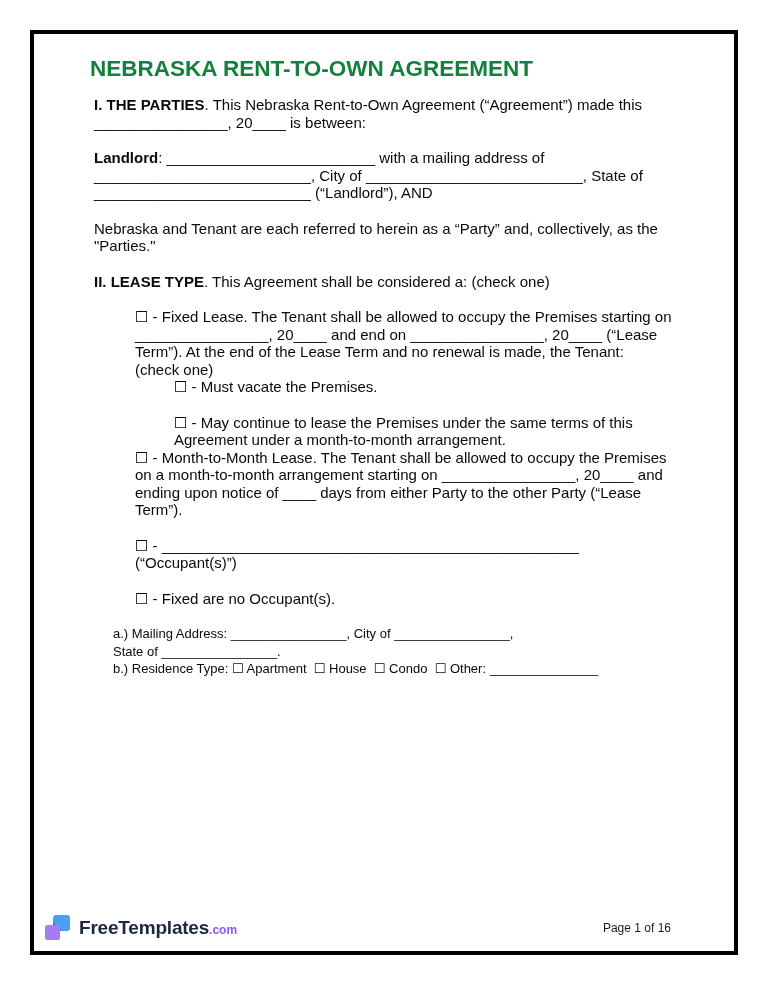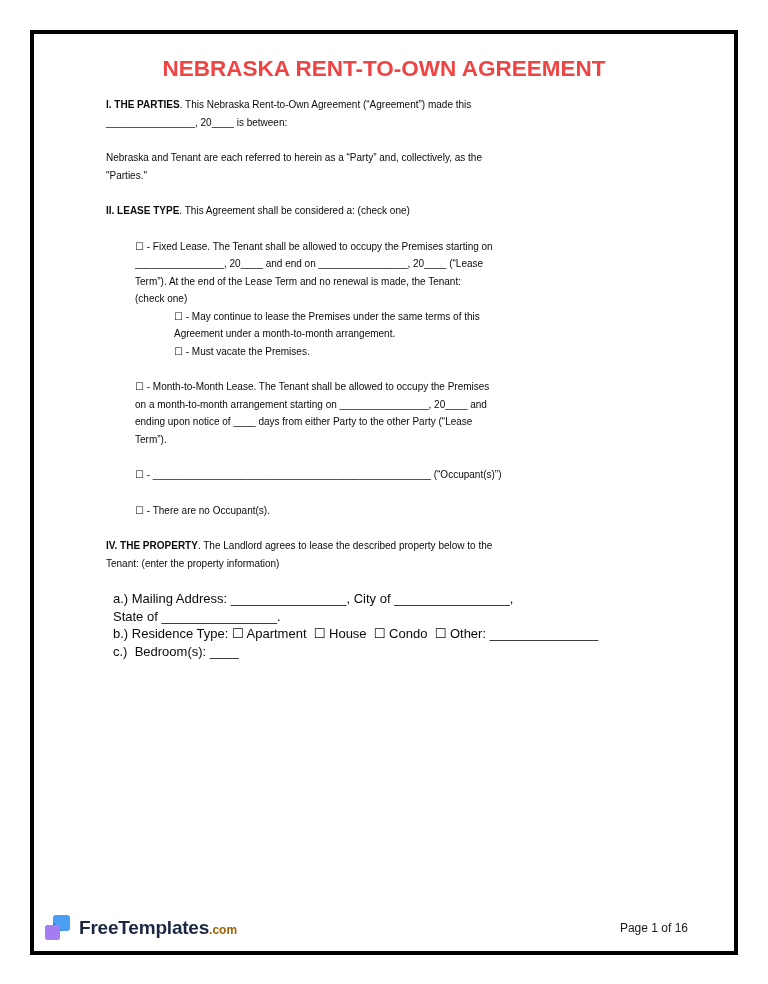--- a/index.html
+++ b/index.html
@@ -9,94 +9,94 @@
   }
   .canvas { position: relative; width: 768px; height: 984px; background: #ffffff; }
   .page {
     position: absolute; left: 30px; top: 30px;
     width: 708px; height: 925px; box-sizing: border-box;
     border: 4px solid #000000; background: #ffffff;
     padding: 22px 56px 0 56px;
   }
   .title {
     font-size: 22.5px; line-height: 26px; font-weight: bold;
-    text-align: center; margin: 0 0 14px 0; color: #ef4444;
+    text-align: left; margin: 0 0 14px 0; color: #15803d;
   }
   .p {
-    font-size: 10px; line-height: 17.5px;
-    margin: 0 0 18px 16px; white-space: pre-wrap;
+    font-size: 15px; line-height: 17.5px;
+    margin: 0 0 18px 4px; white-space: pre-wrap;
   }
   .plist p {
     font-size: 13px; line-height: 17.5px;
     margin: 0; white-space: pre-wrap;
   }
   .ind1 { margin-left: 23px; }
   .ind2 { margin-left: 45px; }
   .ind3 { margin-left: 84px; }
   .tight { margin-bottom: 0; }
   b { font-weight: bold; }
   .cb { cursor: pointer; }
   .footer {
-    position: absolute; left: 10px; right: 46px; bottom: 9px;
+    position: absolute; left: 10px; right: 63px; bottom: 9px;
     display: flex; justify-content: space-between; align-items: center;
   }
   .logo { display: flex; align-items: center; }
   .logo svg { display: block; margin-right: 7px; }
   .brandwrap { display: flex; align-items: baseline; }
   .brand { font-size: 19px; font-weight: bold; color: #1c2742; letter-spacing: -0.2px; }
-  .tld { font-size: 12px; font-weight: bold; color: #a16207; }
+  .tld { font-size: 12px; font-weight: bold; color: #8b5cf6; }
   .pagenum { font-size: 12px; color: #1a1a1a; }
 </style>
 </head>
 <body>
 
 <div class="canvas">
   <div class="page">
 
     <h1 class="title">NEBRASKA RENT-TO-OWN AGREEMENT</h1>
 
     <p class="p"><b>I. THE PARTIES</b><span>. This Nebraska Rent-to-Own Agreement (“Agreement”) made this
 ________________, 20____ is between:</span></p>
 
+    <p class="p"><b>Landlord</b><span>: _________________________ with a mailing address of
+__________________________, City of __________________________, State of
+__________________________ (“Landlord”), AND</span></p>
 
 
     <p class="p">Nebraska and Tenant are each referred to herein as a “Party” and, collectively, as the
 "Parties."</p>
 
 
     <p class="p"><b>II. LEASE TYPE</b><span>. This Agreement shall be considered a: (check one)</span></p>
 
     <p class="p ind2 tight"><span class="cb">☐</span><span> - Fixed Lease. The Tenant shall be allowed to occupy the Premises starting on
 ________________, 20____ and end on ________________, 20____ (“Lease
 Term”). At the end of the Lease Term and no renewal is made, the Tenant:
 (check one)</span></p>
 
+    <p class="p ind3"><span class="cb">☐</span><span> - Must vacate the Premises.</span></p>
+
     <p class="p ind3 tight"><span class="cb">☐</span><span> - May continue to lease the Premises under the same terms of this
 Agreement under a month-to-month arrangement.</span></p>
-
-    <p class="p ind3"><span class="cb">☐</span><span> - Must vacate the Premises.</span></p>
 
     <p class="p ind2"><span class="cb">☐</span><span> - Month-to-Month Lease. The Tenant shall be allowed to occupy the Premises
 on a month-to-month arrangement starting on ________________, 20____ and
 ending upon notice of ____ days from either Party to the other Party (“Lease
 Term”).</span></p>
 
 
     <p class="p ind2"><span class="cb">☐</span><span> - __________________________________________________ (“Occupant(s)”)</span></p>
 
-    <p class="p ind2"><span class="cb">☐</span><span> - There are no Occupant(s).</span></p>
+    <p class="p ind2"><span class="cb">☐</span><span> - Fixed are no Occupant(s).</span></p>
 
-    <p class="p"><b>IV. THE PROPERTY</b><span>. The Landlord agrees to lease the described property below to the
-Tenant: (enter the property information)</span></p>
 
     <div class="plist ind1">
       <p>a.) Mailing Address: ________________, City of ________________,
 State of ________________.</p>
       <p><span>b.) Residence Type: </span><span class="cb">☐ Apartment  </span><span class="cb">☐ House  </span><span class="cb">☐ Condo  </span><span class="cb">☐ Other: </span><span>_______________</span></p>
-      <p>c.)  Bedroom(s): ____</p>
     </div>
 
     <div class="footer">
       <div class="logo">
         <svg width="28" height="28" viewBox="0 0 28 28">
           <rect x="9" y="1" width="17" height="16" rx="3" fill="#4a9ef4"></rect>
           <polygon points="9,8 9,17 18,17" fill="#2f78d6"></polygon>
           <rect x="1" y="11" width="15" height="15" rx="2.5" fill="#a57df2"></rect>
         </svg>
         <span class="brandwrap">

